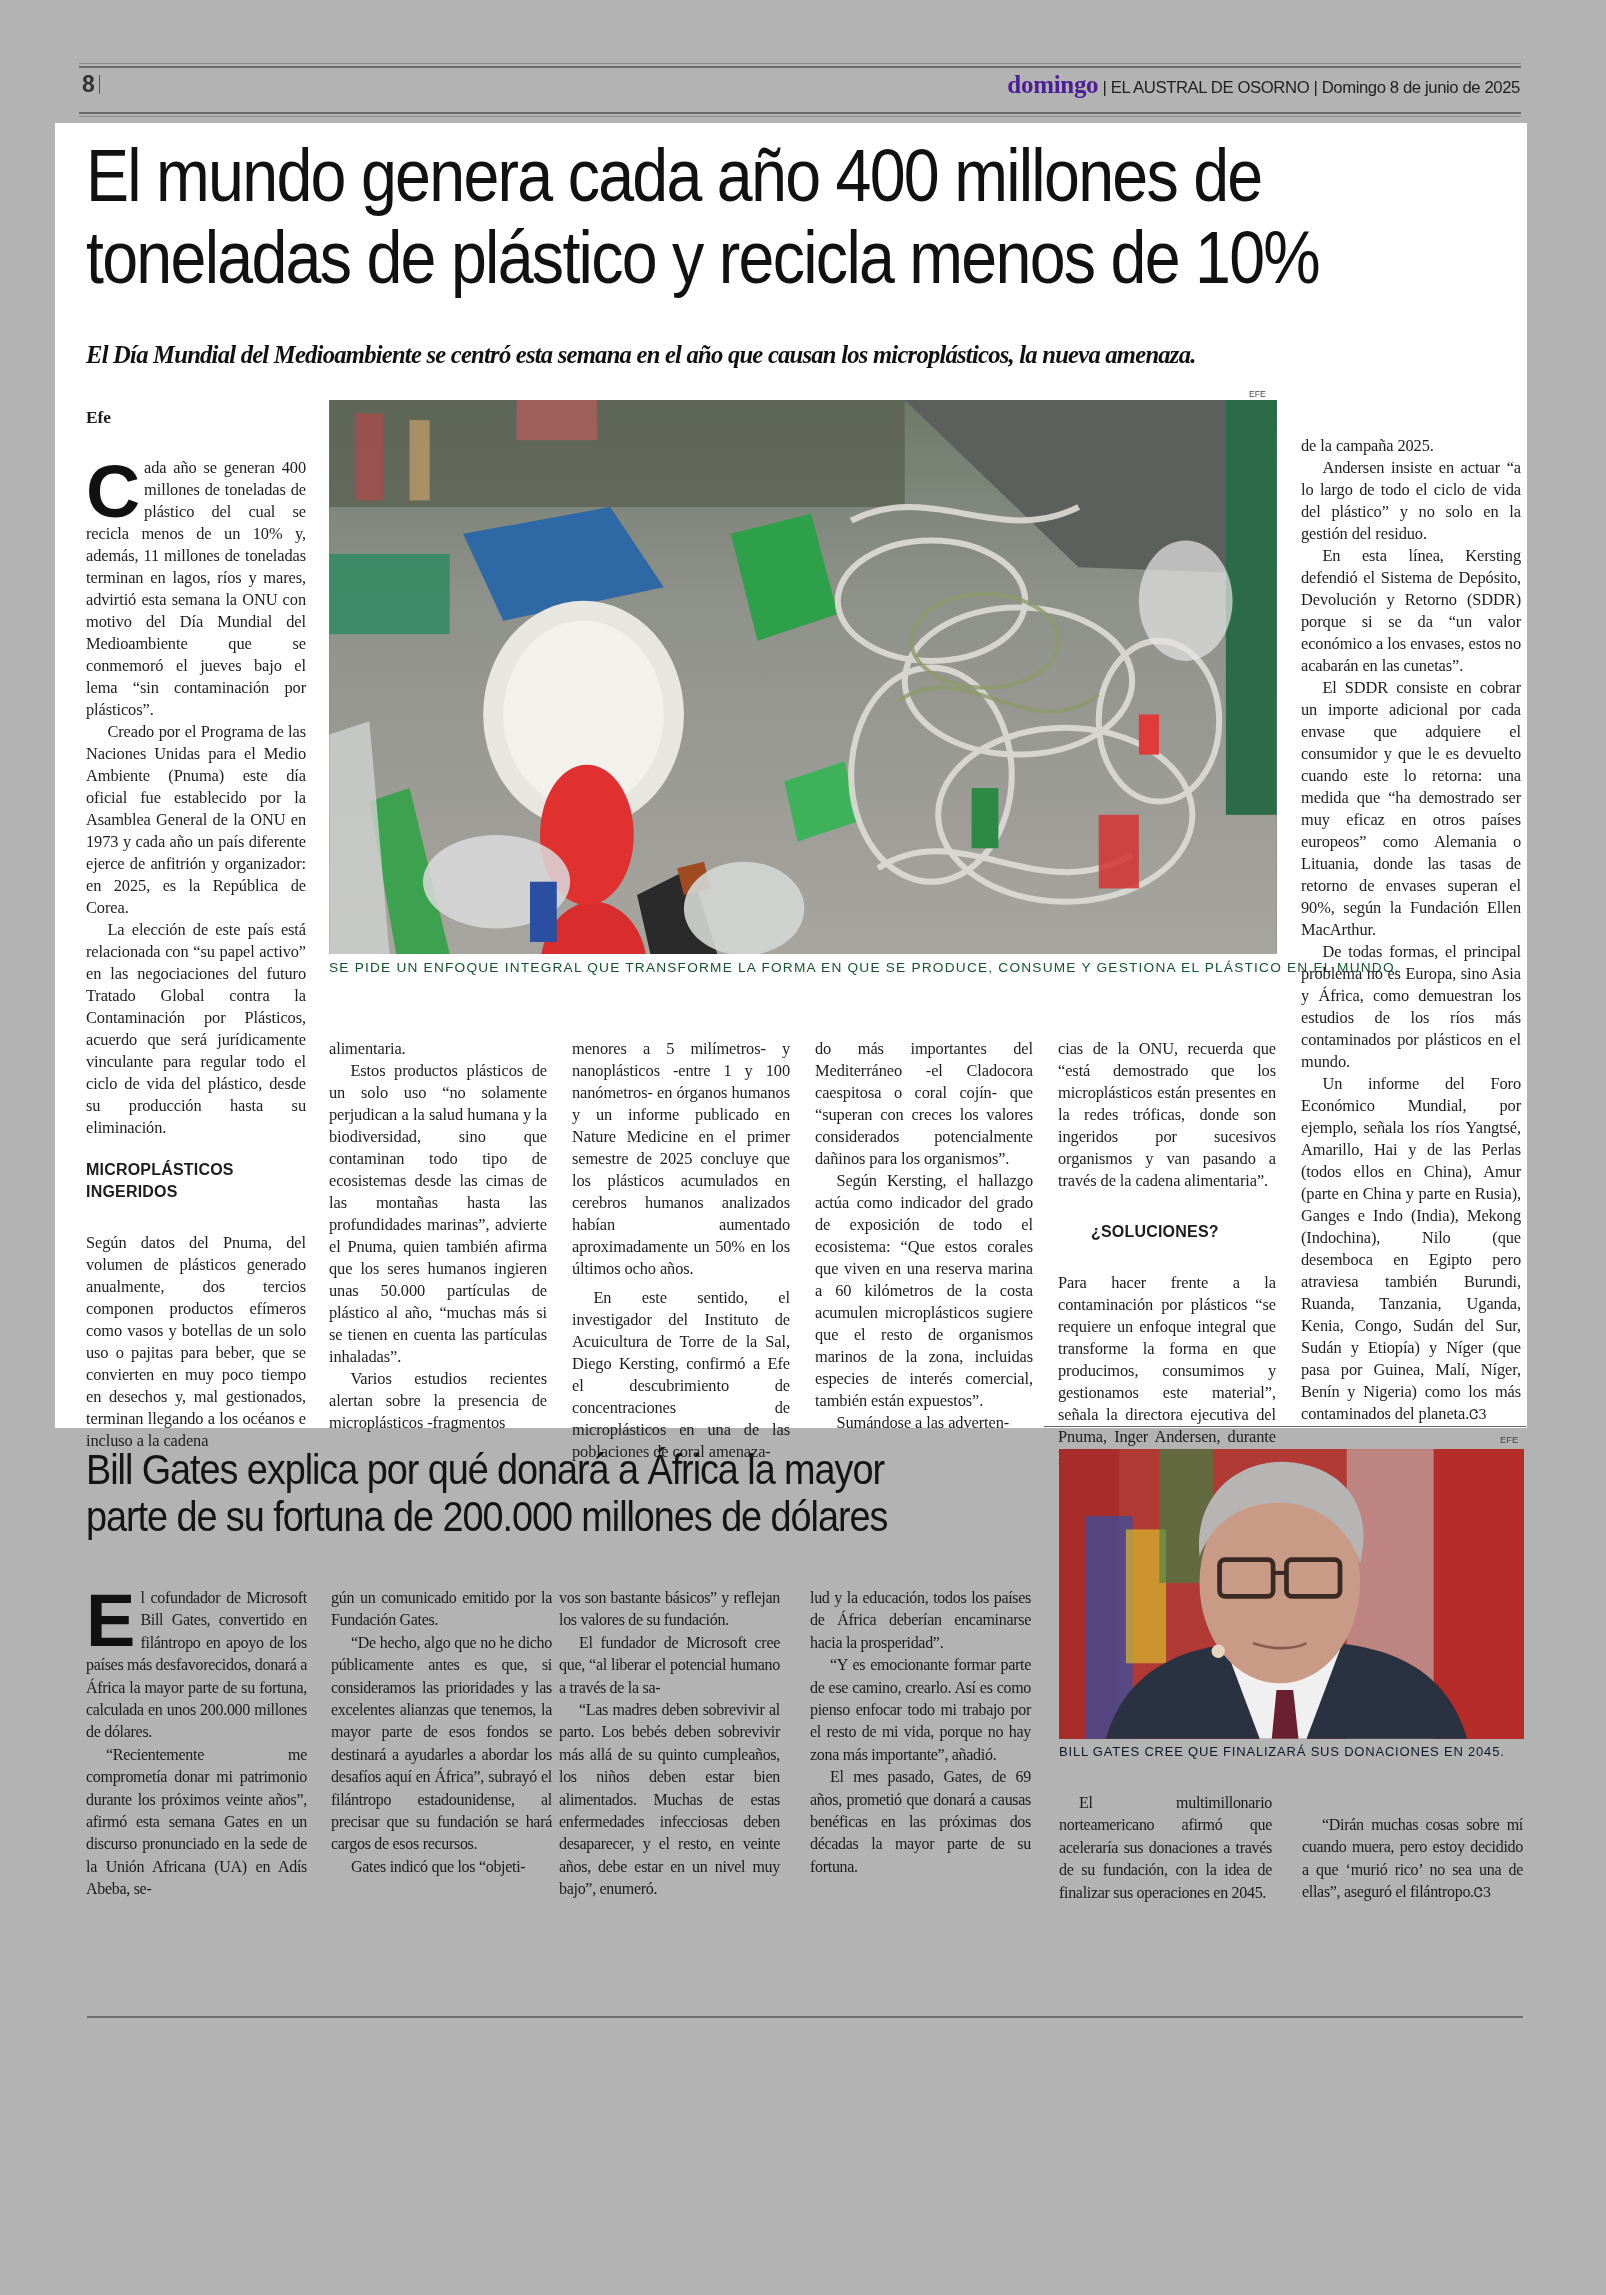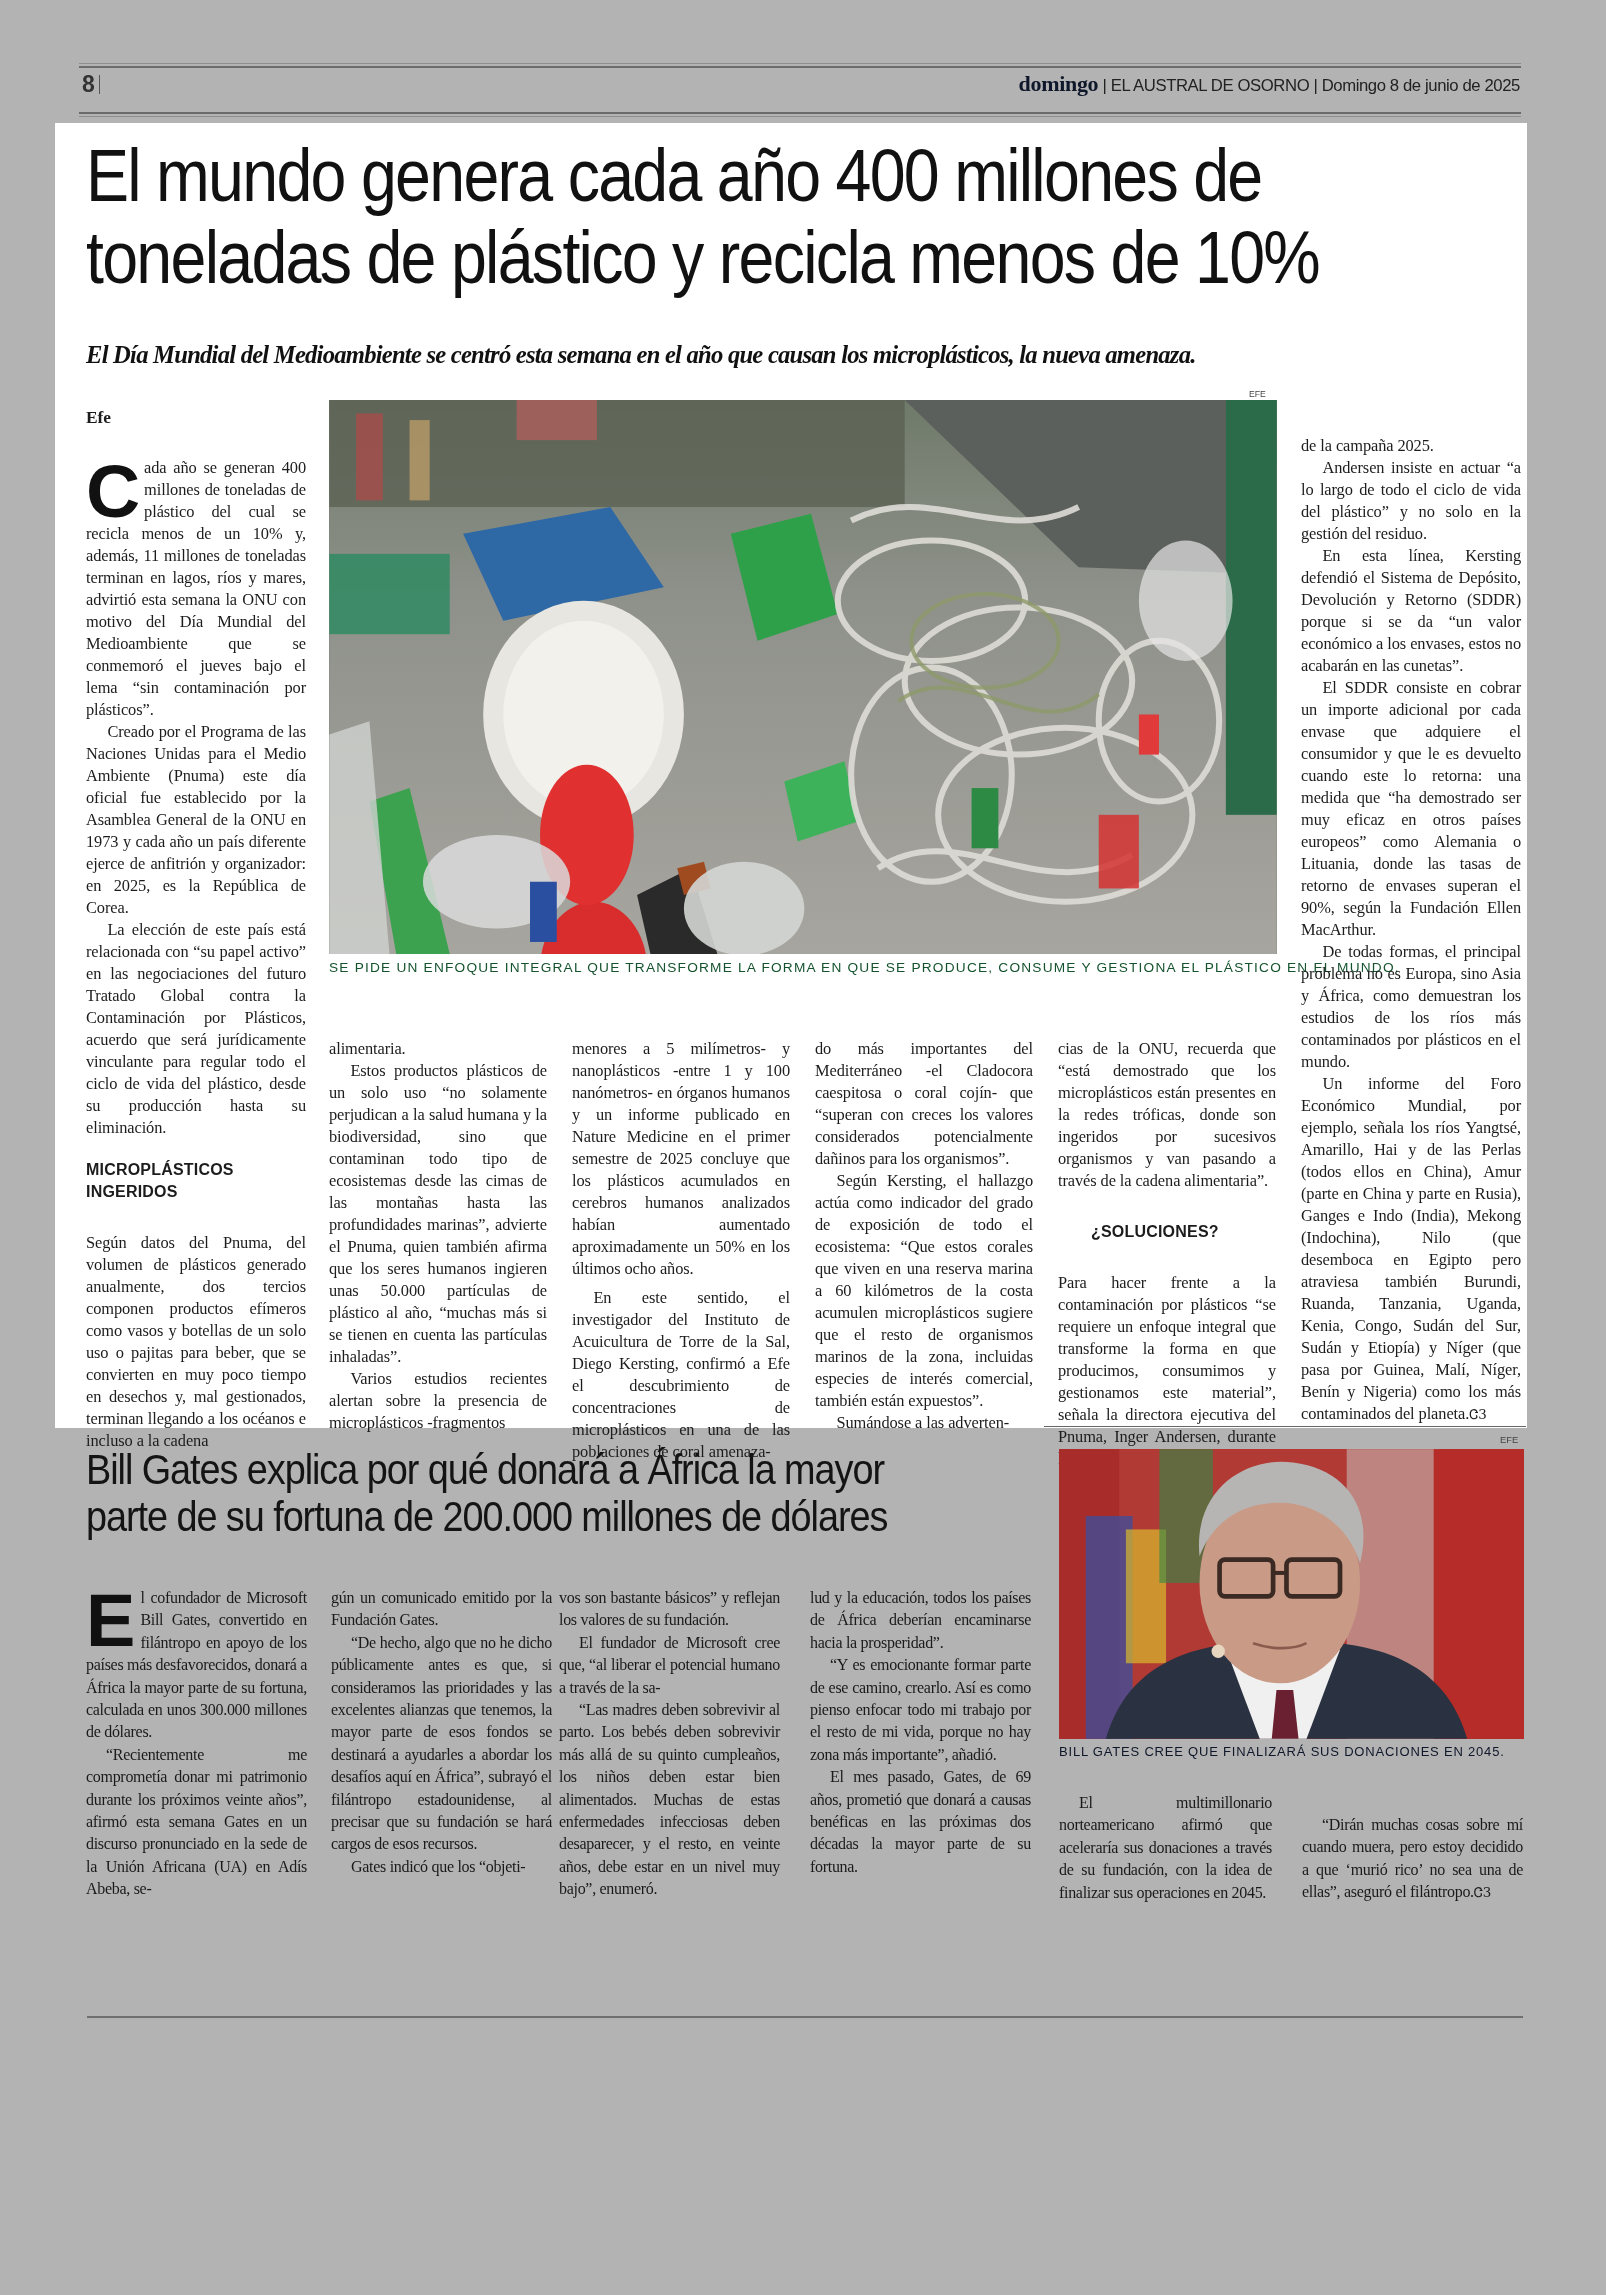--- a/index.html
+++ b/index.html
@@ -12,21 +12,21 @@
     overflow: hidden;
   }
   .abs { position: absolute; }
 
   
   .rule-top { left: 79px; top: 66px; width: 1442px; height: 2px; background: #6b6b6b; }
   .rule-top2 { left: 79px; top: 63px; width: 1442px; height: 0.7px; background: #8d8d8d; }
   .page-num { left: 82px; top: 71px; font-family: "Liberation Sans", sans-serif; font-weight: bold; font-size: 23px; color: #333; }
   .page-num-bar { left: 99px; top: 75px; width: 1.3px; height: 19px; background: #555; }
   .masthead-right { right: 86px; top: 71px; font-family: "Liberation Sans Narrow", "Liberation Sans", sans-serif; font-size: 16.7px; color: #222; white-space: nowrap; letter-spacing: -0.4px; }
-  .masthead-right .brand { color: #0f172a; font-family: "Liberation Serif", serif; font-weight: bold; font-size: 22px; letter-spacing: -0.3px; }
+  .masthead-right .brand { color: #4c1d95; font-family: "Liberation Serif", serif; font-weight: bold; font-size: 25px; letter-spacing: -0.3px; }
   .rule-mid { left: 79px; top: 112px; width: 1442px; height: 2px; background: #6b6b6b; }
   .rule-mid2 { left: 79px; top: 116px; width: 1442px; height: 0.7px; background: #8d8d8d; }
 
   
   .panel-white { left: 55px; top: 123px; width: 1472px; height: 1305px; background: #ffffff; }
   .headline-main {
     left: 86px; top: 134px; width: 1432px;
     font-family: "Liberation Sans", "DejaVu Sans", sans-serif;
     font-size: 75px; line-height: 82px; color: #111;
     letter-spacing: -2px; transform: scaleX(0.86); transform-origin: left top;
@@ -188,21 +188,21 @@
   <p>De todas formas, el principal problema no es Europa, sino Asia y África, como demuestran los estudios de los ríos más contaminados por plásticos en el mundo.</p>
   <p><span>Un informe del Foro Económico Mundial, por ejemplo, señala los ríos Yangtsé, Amarillo, Hai y de las Perlas (todos ellos en China), Amur (parte en China y parte en Rusia), Ganges e Indo (India), Mekong (Indochina), Nilo (que desemboca en Egipto pero atraviesa también Burundi, Ruanda, Tanzania, Uganda, Kenia, Congo, Sudán del Sur, Sudán y Etiopía) y Níger (que pasa por Guinea, Malí, Níger, Benín y Nigeria) como los más contaminados del planeta.</span><span class="endmark">Ꮳ3</span></p>
 </div>
 
 <div class="abs headline-2">
   <div>Bill Gates explica por qué donará a África la mayor</div>
   <div>parte de su fortuna de 200.000 millones de dólares</div>
 </div>
 
 <div class="col2" style="left:86px; top:1587px; width:221px;">
-  <p class="noindent"><span class="dropcap-E">E</span><span>l cofundador de Microsoft Bill Gates, convertido en filántropo en apoyo de los países más desfavorecidos, donará a África la mayor parte de su fortuna, calculada en unos 300.000 millones de dólares.</span></p>
+  <p class="noindent"><span class="dropcap-E">E</span><span>l cofundador de Microsoft Bill Gates, convertido en filántropo en apoyo de los países más desfavorecidos, donará a África la mayor parte de su fortuna, calculada en unos 200.000 millones de dólares.</span></p>
   <p>“Recientemente me comprometía donar mi patrimonio durante los próximos veinte años”, afirmó esta semana Gates en un discurso pronunciado en la sede de la Unión Africana (UA) en Adís Abeba, se-</p>
 </div>
 
 <div class="col2" style="left:331px; top:1587px; width:221px;">
   <p class="noindent">gún un comunicado emitido por la Fundación Gates.</p>
   <p>“De hecho, algo que no he dicho públicamente antes es que, si consideramos las prioridades y las excelentes alianzas que tenemos, la mayor parte de esos fondos se destinará a ayudarles a abordar los desafíos aquí en África”, subrayó el filántropo estadounidense, al precisar que su fundación se hará cargos de esos recursos.</p>
   <p>Gates indicó que los “objeti-</p>
 </div>
 
 <div class="col2" style="left:559px; top:1587px; width:221px;">

